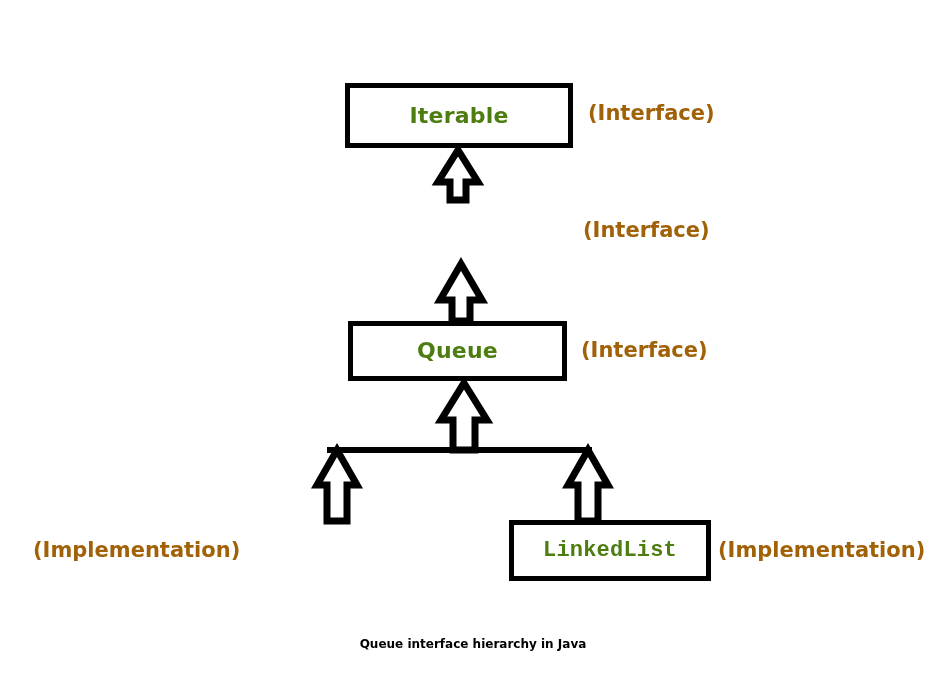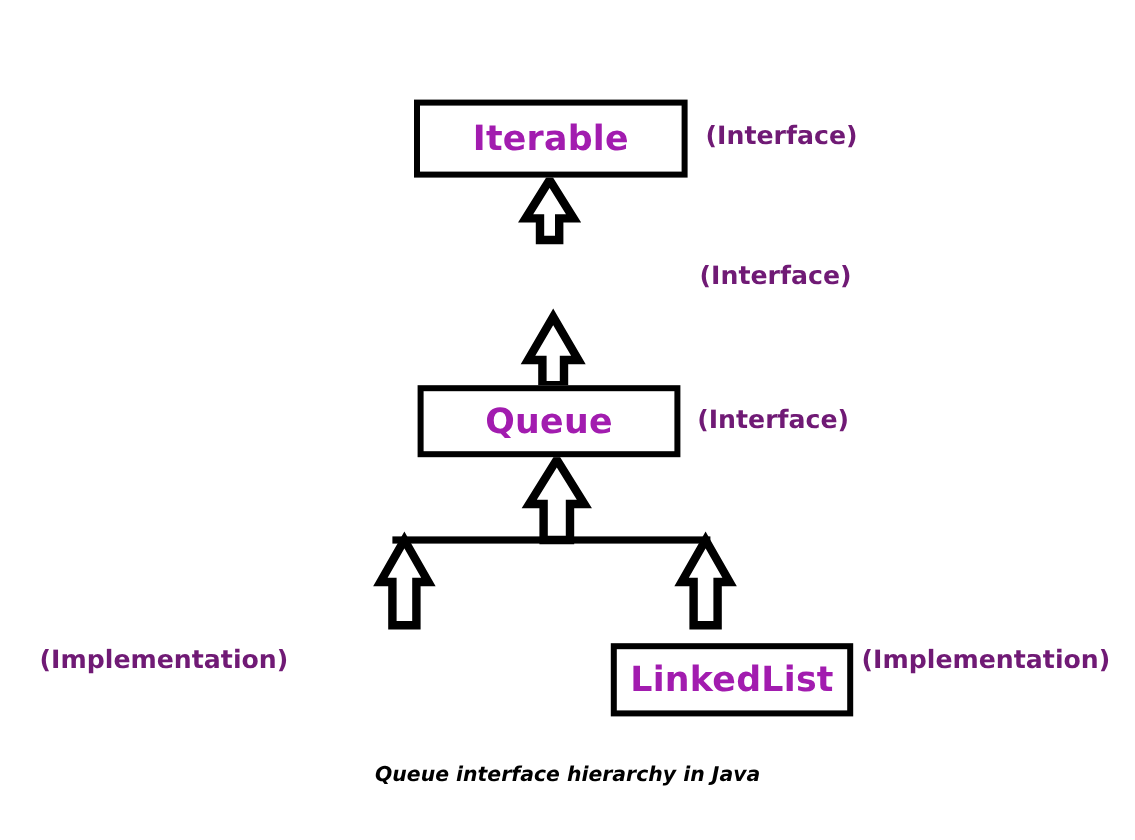--- a/index.html
+++ b/index.html
@@ -22,64 +22,63 @@
     position: absolute;
     box-sizing: border-box;
     border: 5px solid #000000;
     background: #ffffff;
     display: flex;
     align-items: center;
     justify-content: center;
     z-index: 3;
   }
   .node-label {
-    font-size: 29px;
+    font-size: 22px;
     font-weight: bold;
-    color: #a21caf;
+    color: #4d7c0f;
     letter-spacing: 0.2px;
     line-height: 1;
     white-space: nowrap;
     text-align: right;
   }
 
   #node-iterable      { left: 345px; top: 83px;  width: 228px; height: 65px; }
   #node-collection    { left: 347px; top: 200px; width: 222px; height: 62px; }
   #node-queue         { left: 348px; top: 321px; width: 219px; height: 60px; }
   #node-priorityqueue { left: 246px; top: 521px; width: 195px; height: 59px; }
-  #node-linkedlist    { left: 509px; top: 536px; width: 202px; height: 61px; }
+  #node-linkedlist    { left: 509px; top: 520px; width: 202px; height: 61px; font-family: Liberation Mono, monospace; }
 
   
   .annotation {
     position: absolute;
     font-size: 21px;
     font-weight: bold;
-    color: #701a75;
+    color: #a16207;
     white-space: nowrap;
     line-height: 1;
     z-index: 3;
   }
   #ann-iterable   { left: 588px; top: 103px; }
   #ann-collection { left: 583px; top: 220px; }
   #ann-queue      { left: 581px; top: 340px; }
   #ann-priorityqueue { left: 33px;  top: 540px; }
   #ann-linkedlist    { left: 718px; top: 540px; }
 
   
   #caption {
     position: absolute;
     left: 0;
     top: 638px;
     width: 946px;
     text-align: center;
-    font-size: 17px;
+    font-size: 12px;
     font-weight: bold;
     color: #000000;
     line-height: 1;
     z-index: 3;
-    font-style: italic;
   }
 
   
   #connectors {
     position: absolute;
     left: 0;
     top: 0;
     width: 946px;
     height: 700px;
     z-index: 1;

